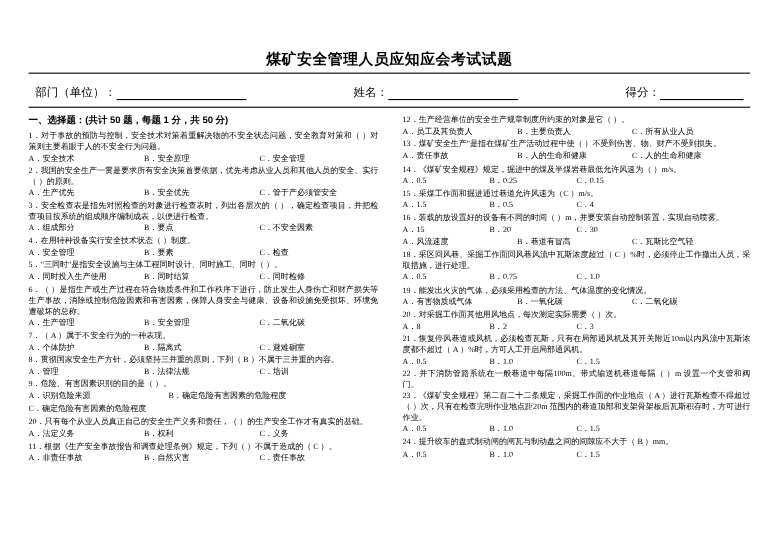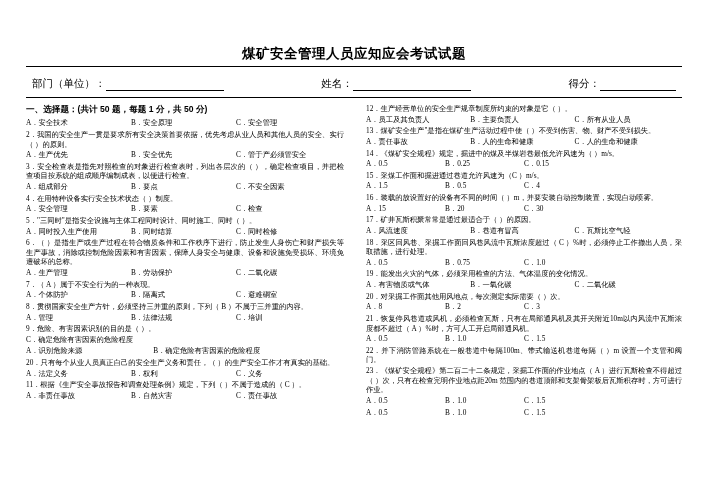--- a/index.html
+++ b/index.html
@@ -114,20 +114,21 @@
     </span>
   </div>
 
   <hr class="rule">
 
   <div class="cols">
 
     <div class="col left">
       <div class="sec-head">一、选择题：(共计 50 题，每题 1 分，共 50 分)</div>
 
+      <div class="q">1．对于事故的预防与控制，安全技术对策着重解决物的不安全状态问题，安全教育对策和（ ）对策则主要着眼于人的不安全行为问题。</div>
       <div class="opts">
         <span class="o1">A．安全技术</span>
         <span class="o2">B．安全原理</span>
         <span class="o3">C．安全管理</span>
       </div>
 
       <div class="q">2．我国的安全生产一贯是要求所有安全决策首要依据，优先考虑从业人员和其他人员的安全、实行（ ）的原则。</div>
       <div class="opts">
         <span class="o1">A．生产优先</span>
         <span class="o2">B．安全优先</span>
@@ -151,46 +152,46 @@
       <div class="q">5．"三同时"是指安全设施与主体工程同时设计、同时施工、同时（ ）。</div>
       <div class="opts">
         <span class="o1">A．同时投入生产使用</span>
         <span class="o2">B．同时结算</span>
         <span class="o3">C．同时检修</span>
       </div>
 
       <div class="q">6．（ ）是指生产或生产过程在符合物质条件和工作秩序下进行，防止发生人身伤亡和财产损失等生产事故，消除或控制危险因素和有害因素，保障人身安全与健康、设备和设施免受损坏、环境免遭破坏的总称。</div>
       <div class="opts">
         <span class="o1">A．生产管理</span>
-        <span class="o2">B．劳动保护</span>
+        <span class="o2">B．安全管理</span>
         <span class="o3">C．二氧化碳</span>
       </div>
 
       <div class="q">7．（ A ）属于不安全行为的一种表现。</div>
       <div class="opts">
         <span class="o1">A．个体防护</span>
         <span class="o2">B．隔离式</span>
         <span class="o3">C．避难硐室</span>
       </div>
 
       <div class="q">8．贯彻国家安全生产方针，必须坚持三并重的原则，下列（ B ）不属于三并重的内容。</div>
       <div class="opts">
         <span class="o1">A．管理</span>
         <span class="o2">B．法律法规</span>
         <span class="o3">C．培训</span>
       </div>
 
       <div class="q">9．危险、有害因素识别的目的是（ ）。</div>
-      <div class="opts">
-        <span class="o1">C．确定危险有害因素的危险程度</span>
-      </div>
       <div class="opts w2">
         <span class="o1">A．识别危险来源</span>
         <span class="o2">B．确定危险有害因素的危险程度</span>
       </div>
+      <div class="opts">
+        <span class="o1">C．确定危险有害因素的危险程度</span>
+      </div>
 
       <div class="q">20．只有每个从业人员真正自己的安全生产义务和责任，（ ）的生产安全工作才有真实的基础。</div>
       <div class="opts">
         <span class="o1">A．法定义务</span>
         <span class="o2">B．权利</span>
         <span class="o3">C．义务</span>
       </div>
 
       <div class="q">11．根据《生产安全事故报告和调查处理条例》规定，下列（ ）不属于造成的（ C ）。</div>
       <div class="opts">
@@ -230,21 +231,20 @@
         <span>C．4</span>
       </div>
 
       <div class="q">16．装载的放设置好的设备有不同的时间（ ）m，并要安装自动控制装置，实现自动喷雾。</div>
       <div class="opts num">
         <span>A．15</span>
         <span>B．20</span>
         <span>C．30</span>
       </div>
 
-      <div class="q">17．矿井瓦斯积聚常常是通过最适合于（ ）的原因。</div>
       <div class="opts">
         <span class="o1">A．风流速度</span>
         <span class="o2">B．巷道有冒高</span>
         <span class="o3">C．瓦斯比空气轻</span>
       </div>
 
       <div class="q">18．采区回风巷、采掘工作面回风巷风流中瓦斯浓度超过（ C ）%时，必须停止工作撤出人员，采取措施，进行处理。</div>
       <div class="opts num">
         <span>A．0.5</span>
         <span>B．0.75</span>
@@ -274,20 +274,21 @@
 
       <div class="q">22．并下消防管路系统在一般巷道中每隔100m、带式输送机巷道每隔（ ）m 设置一个支管和阀门。</div>
 
       <div class="q">23．《煤矿安全规程》第二百二十二条规定，采掘工作面的作业地点（ A ）进行瓦斯检查不得超过（ ）次，只有在检查完明作业地点距20m 范围内的巷道顶部和支架骨架板后瓦斯积存时，方可进行作业。</div>
       <div class="opts num">
         <span>A．0.5</span>
         <span>B．1.0</span>
         <span>C．1.5</span>
       </div>
 
+      <div class="q">24．提升绞车的盘式制动闸的闸瓦与制动盘之间的间隙应不大于（ B ）mm。</div>
       <div class="opts num">
         <span>A．0.5</span>
         <span>B．1.0</span>
         <span>C．1.5</span>
       </div>
 
     </div>
   </div>
 </div>
 

